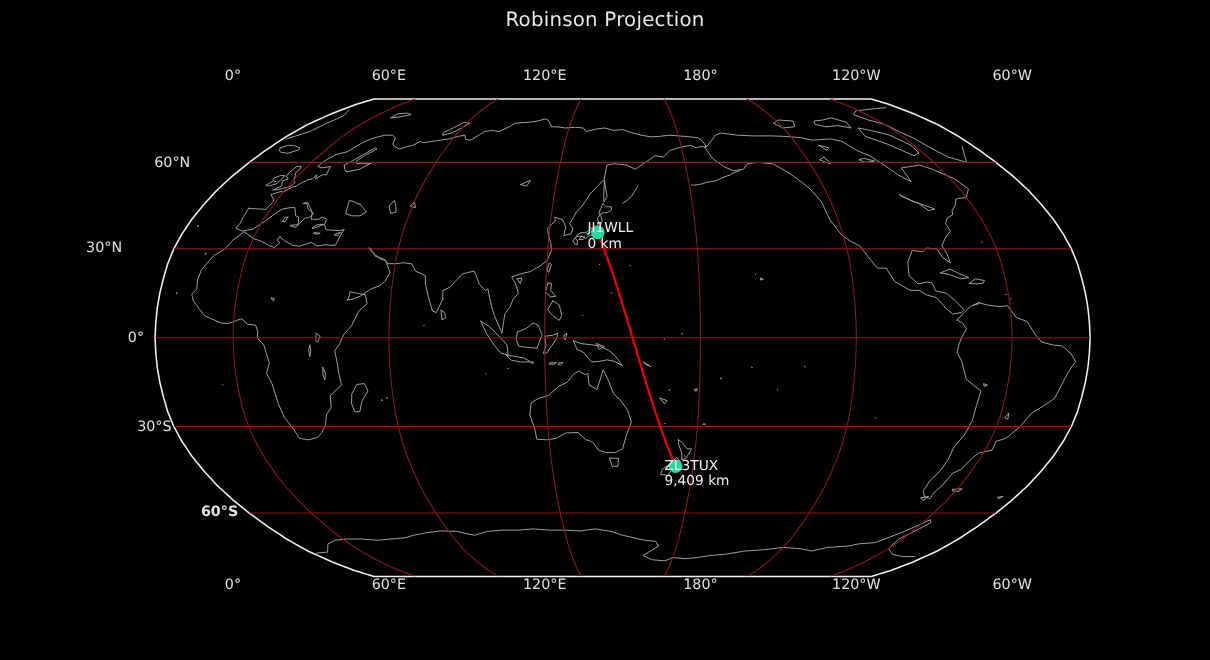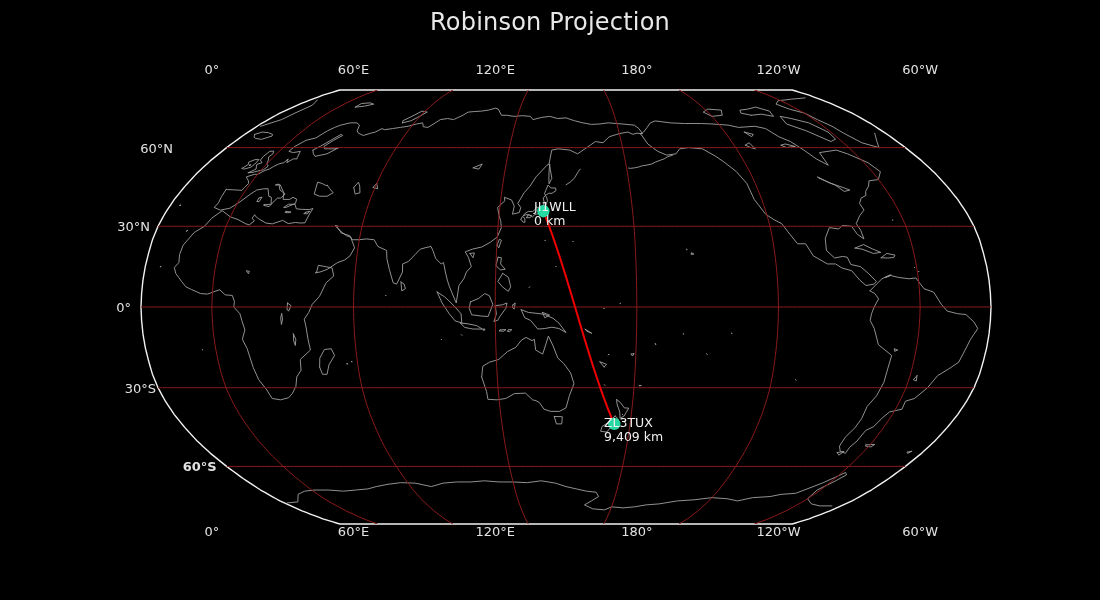--- a/index.html
+++ b/index.html
@@ -7,21 +7,21 @@
     width: 1100px; height: 600px;
     background: #000; overflow: hidden;
   }
   body { font-family: "DejaVu Sans", sans-serif; }
 
   #app { position: relative; width: 1100px; height: 600px; background: #000; }
 
   #title {
     position: absolute; top: 8px; left: 0; width: 1100px;
     text-align: center; color: #e8e8e8;
-    font-size: 24px; letter-spacing: .2px;
+    font-size: 18px; letter-spacing: .2px;
   }
   #subtitle {
     position: absolute; top: 42px; left: 0; width: 1100px;
     text-align: center; color: #e0e0e0;
     font-size: 15px;
   }
 
   #mapwrap {
     position: absolute; left: 0; top: 0; width: 1100px; height: 600px;
   }
@@ -192,21 +192,21 @@
   <div id="lonlabs-bot">
       <div class="lonlab" style="left: 211.8px; top: 524px;">0°</div>
       <div class="lonlab" style="left: 353.5px; top: 524px;">60°E</div>
       <div class="lonlab" style="left: 495.2px; top: 524px;">120°E</div>
       <div class="lonlab" style="left: 636.8px; top: 524px;">180°</div>
       <div class="lonlab" style="left: 778.5px; top: 524px;">120°W</div>
       <div class="lonlab" style="left: 920.2px; top: 524px;">60°W</div>
     </div>
   <div id="latlabs">
       <div class="latlab" style="right: 927px; top: 147.6px;">60°N</div>
-      <div class="latlab" style="right: 950px; top: 226.3px;">30°N</div>
+      <div class="latlab" style="right: 989px; top: 226.3px;">30°N</div>
       <div class="latlab" style="right: 969px; top: 307px;">0°</div>
       <div class="latlab" style="right: 944px; top: 387.7px;">30°S</div>
       <div class="latlab" style="right: 883.4px; top: 466.4px; font-weight: bold;">60°S</div>
     </div>
   <div id="stnlabs">
       <div class="stn-label" style="left: 534px; top: 200px;">
         <div>JI1WLL</div>
         <div class="stn-dist">0 km</div>
       </div>
       <div class="stn-label" style="left: 604px; top: 416px;">

